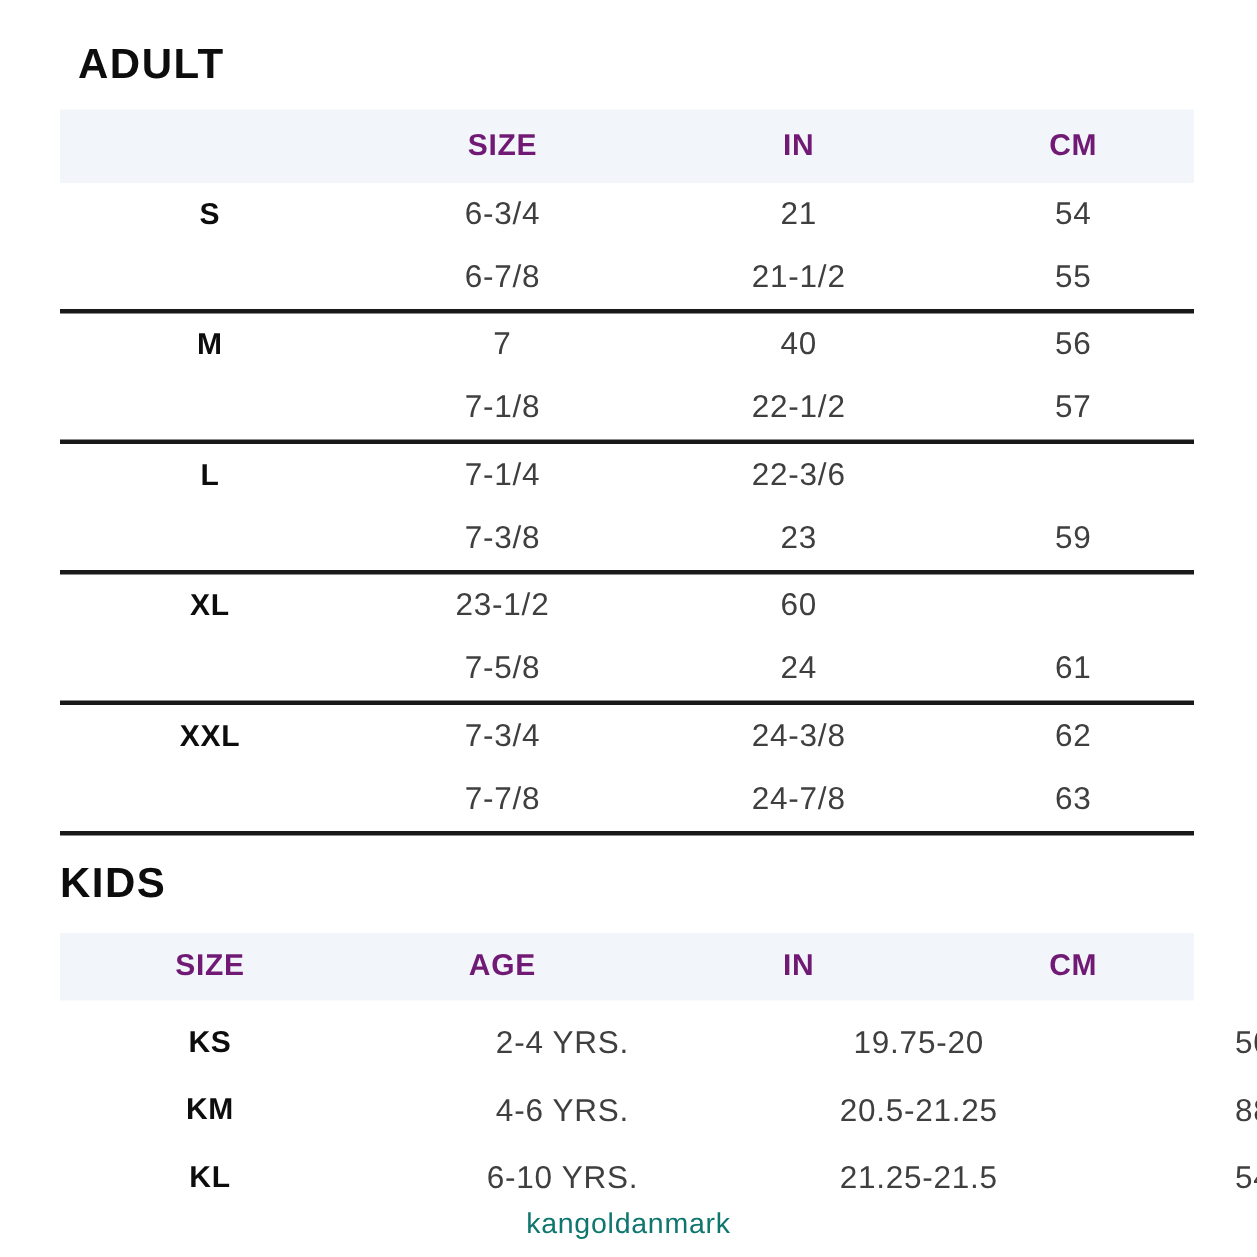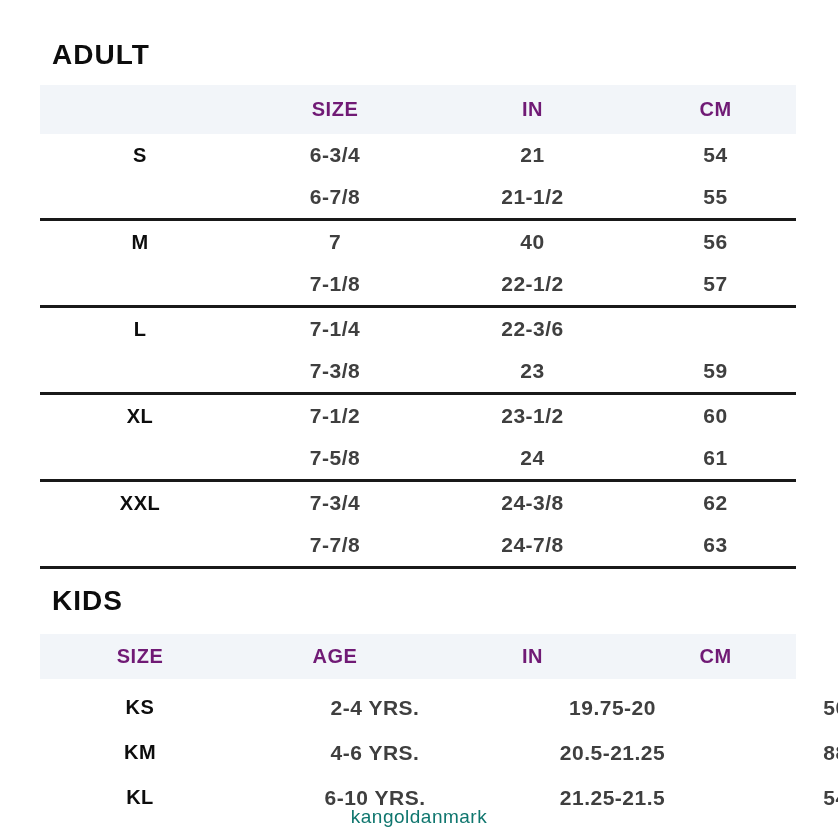--- a/index.html
+++ b/index.html
@@ -19,21 +19,21 @@
   }
   .section-title {
     margin: 0 0 0 12px;
     font-size: 28px;
     font-weight: 700;
     letter-spacing: 1px;
     color: #0d0d0d;
     line-height: 32px;
   }
   .adult-title {
-    padding-top: 39px;
+    padding-top: 27px;
     margin-bottom: 0;
   }
   .adult-title h2 { margin: 0 0 0 12px; }
   .grid-row {
     display: grid;
     grid-template-columns: 200px 190px 205px 161px;
     align-items: center;
   }
   .thead {
     height: 49px;
@@ -50,21 +50,21 @@
   .data-row {
     height: 42px;
   }
   .kids .data-row {
     height: 45px;
     gap: 40px;
   }
   .cell {
     text-align: center;
     font-size: 21px;
-    font-weight: 700;
+    font-weight: 400;
     color: #3f3f3f;
     letter-spacing: 0.5px;
   }
   .size-label {
     font-weight: 700;
     font-size: 20px;
     color: #0d0d0d;
     letter-spacing: 0.5px;
   }
   .size-group {
@@ -145,21 +145,20 @@
         <div class="cell size-label"></div>
         <div class="cell">7-3/8</div>
         <div class="cell">23</div>
         <div class="cell">59</div>
       </div>
     </div>
 
     <div class="size-group">
       <div class="grid-row data-row">
         <div class="cell size-label">XL</div>
-        <div class="cell">7-1/2</div>
         <div class="cell">23-1/2</div>
         <div class="cell">60</div>
       </div>
       <div class="grid-row data-row">
         <div class="cell size-label"></div>
         <div class="cell">7-5/8</div>
         <div class="cell">24</div>
         <div class="cell">61</div>
       </div>
     </div>
@@ -175,21 +174,21 @@
         <div class="cell size-label"></div>
         <div class="cell">7-7/8</div>
         <div class="cell">24-7/8</div>
         <div class="cell">63</div>
       </div>
     </div>
   </section>
 
   <section class="kids">
     <div class="kids-title">
-      <h2 class="section-title" style="margin:0 0 0 12px;">KIDS</h2>
+      <h2 class="section-title" style="margin:0 0 0 0;">KIDS</h2>
     </div>
 
     <div class="grid-row thead">
       <div class="th">SIZE</div>
       <div class="th">AGE</div>
       <div class="th">IN</div>
       <div class="th">CM</div>
     </div>
 
     <div class="kids-body">

